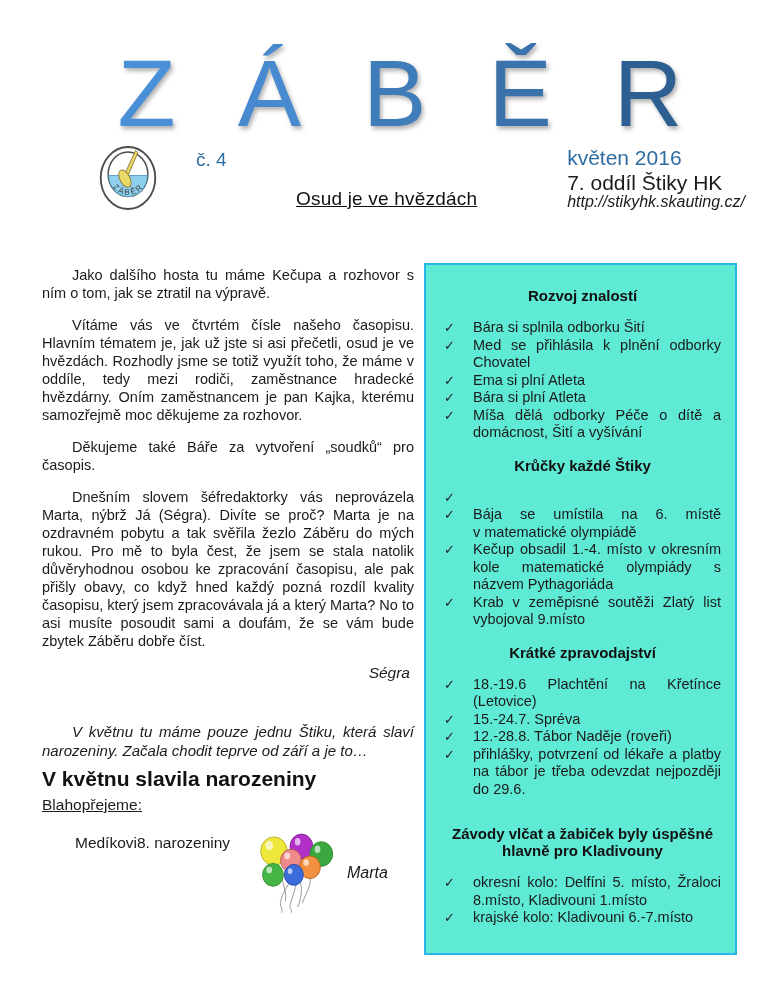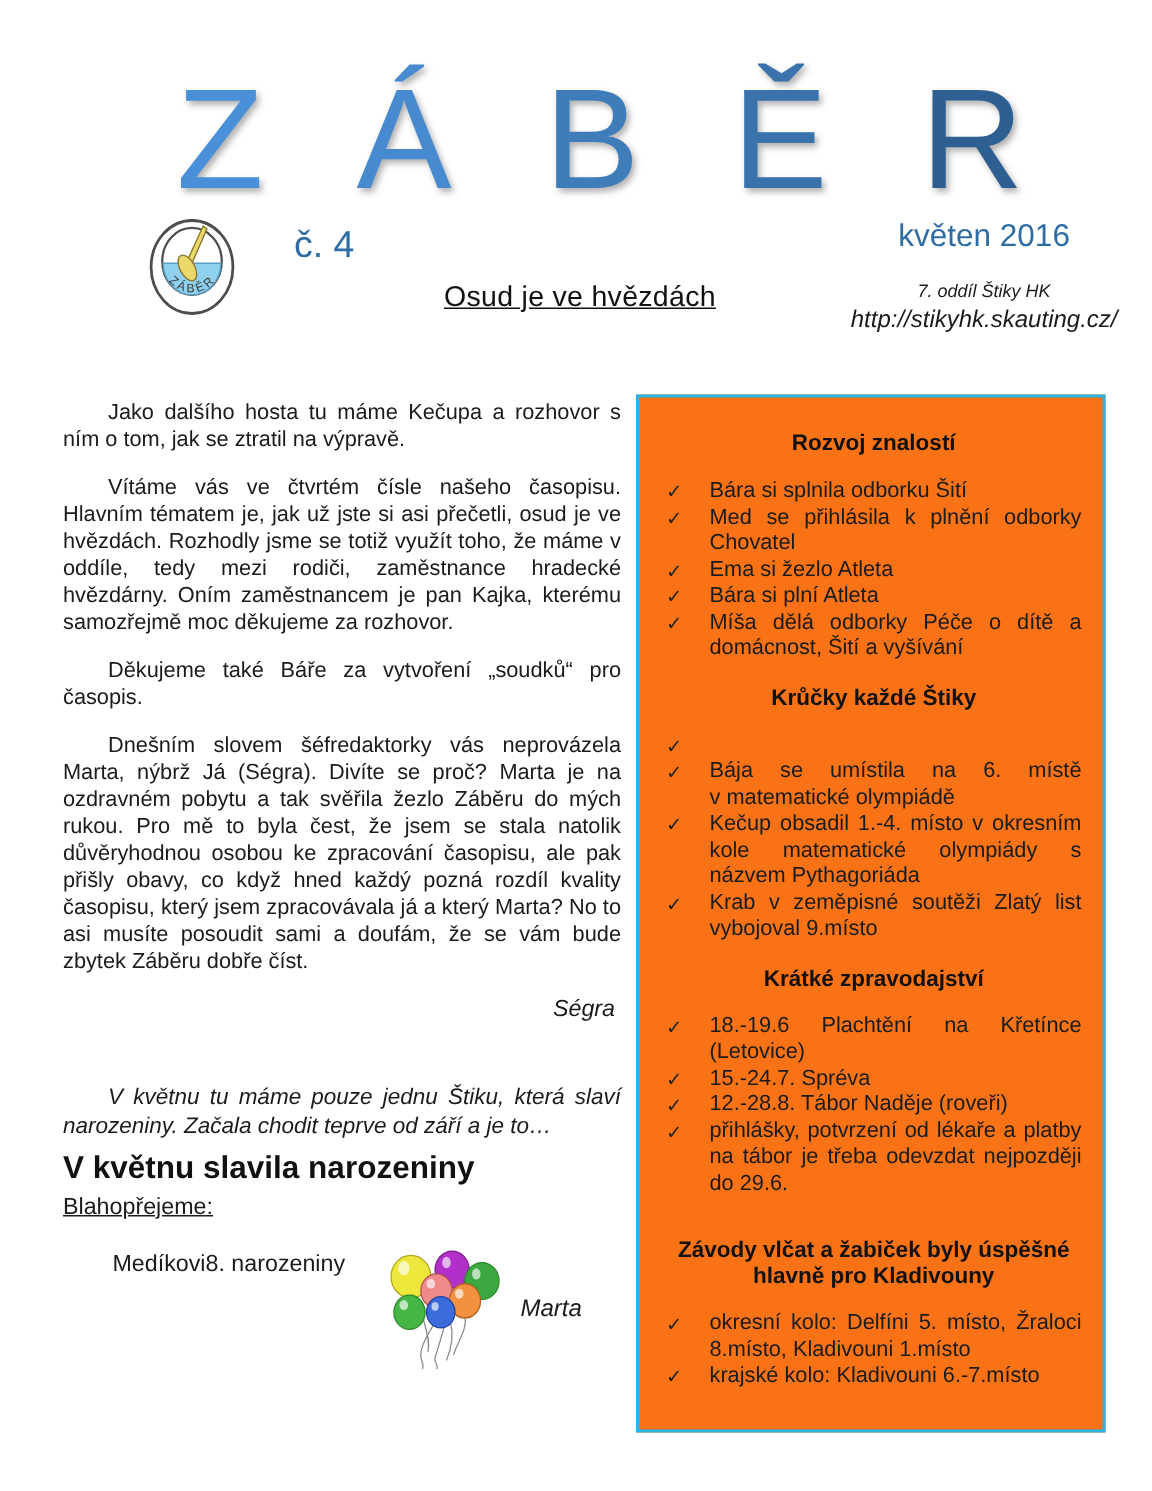--- a/index.html
+++ b/index.html
@@ -10,44 +10,44 @@
   
   .masthead-title{
     position:absolute;top:34px;left:0;right:0;text-align:center;
     font-size:95px;line-height:118px;font-weight:400;white-space:nowrap;
   }
   .title-letter{
     display:inline-block;margin:0 31px;
     text-shadow:2px 3px 4px rgba(100,100,100,0.5);
   }
   .logo{position:absolute;left:97px;top:143px;}
-  .issue{position:absolute;left:196px;top:149px;font-size:25px;color:#2e6da4;}
-  .right-meta{position:absolute;right:55px;top:146px;text-align:center;}
+  .issue{position:absolute;left:196px;top:149px;font-size:19px;color:#2e6da4;}
+  .right-meta{position:absolute;right:55px;top:146px;text-align:left;}
   .date{font-size:21px;color:#2e6da4;line-height:24px;}
-  .unit{font-style:italic;font-size:12px;line-height:19px;margin-top:15px;}
+  .unit{font-size:21px;line-height:19px;margin-top:3px;}
   .url{font-style:italic;font-size:16px;line-height:19px;}
   .theme{
     position:absolute;left:296px;top:188px;font-size:19px;
     text-decoration:underline;letter-spacing:.2px;color:#111;
   }
   
   .col-left{position:absolute;left:42px;top:266px;width:372px;}
   .para{margin:0 0 14px;text-align:justify;text-indent:30px;font-size:14.5px;line-height:18px;}
   .signature{text-align:right;font-style:italic;font-size:15.5px;margin:2px 4px 0 0;}
   .birthday-intro{margin-top:40px;font-style:italic;text-align:justify;text-indent:30px;font-size:15px;line-height:19px;}
   .birthday-heading{font-size:21px;font-weight:bold;margin-top:7px;color:#111;}
   .greeting{font-size:15.5px;text-decoration:underline;margin-top:5px;}
   .bday-row{display:flex;margin-top:20px;font-size:15.5px;}
   .bday-name{width:95px;text-align:right;}
   .balloons{position:absolute;left:213px;top:565px;}
   .marta{position:absolute;left:305px;top:598px;font-style:italic;font-size:16px;}
   
   .box{
     position:absolute;left:424px;top:263px;width:313px;height:692px;box-sizing:border-box;
-    background:#f97316;border:2px solid #29b5e8;padding:20px 14px 14px 18px;
+    background:#5eead4;border:2px solid #29b5e8;padding:20px 14px 14px 18px;
   }
   .box-heading{font-weight:bold;text-align:center;font-size:15px;margin:15px 6px 15px;color:#111;}
   .box-heading.first{margin-top:2px;}
   .box-heading.last{margin-top:27px;}
   .check-item{display:flex;font-size:14.5px;line-height:17.5px;text-align:justify;}
   .check{flex:0 0 20px;margin-right:9px;font-size:13px;color:#222;}
   .check-text{flex:1;}
 </style>
 </head>
 <body>
@@ -131,21 +131,21 @@
           <div class="check-item">
             <span class="check">✓</span>
             <span class="check-text">Bára si splnila odborku Šití</span>
           </div>
           <div class="check-item">
             <span class="check">✓</span>
             <span class="check-text">Med se přihlásila k&nbsp;plnění odborky Chovatel</span>
           </div>
           <div class="check-item">
             <span class="check">✓</span>
-            <span class="check-text">Ema si žezlo Atleta</span>
+            <span class="check-text">Ema si plní Atleta</span>
           </div>
           <div class="check-item">
             <span class="check">✓</span>
             <span class="check-text">Bára si plní Atleta</span>
           </div>
           <div class="check-item">
             <span class="check">✓</span>
             <span class="check-text">Míša dělá odborky Péče o dítě a domácnost, Šití a vyšívání</span>
           </div>
         </div>

